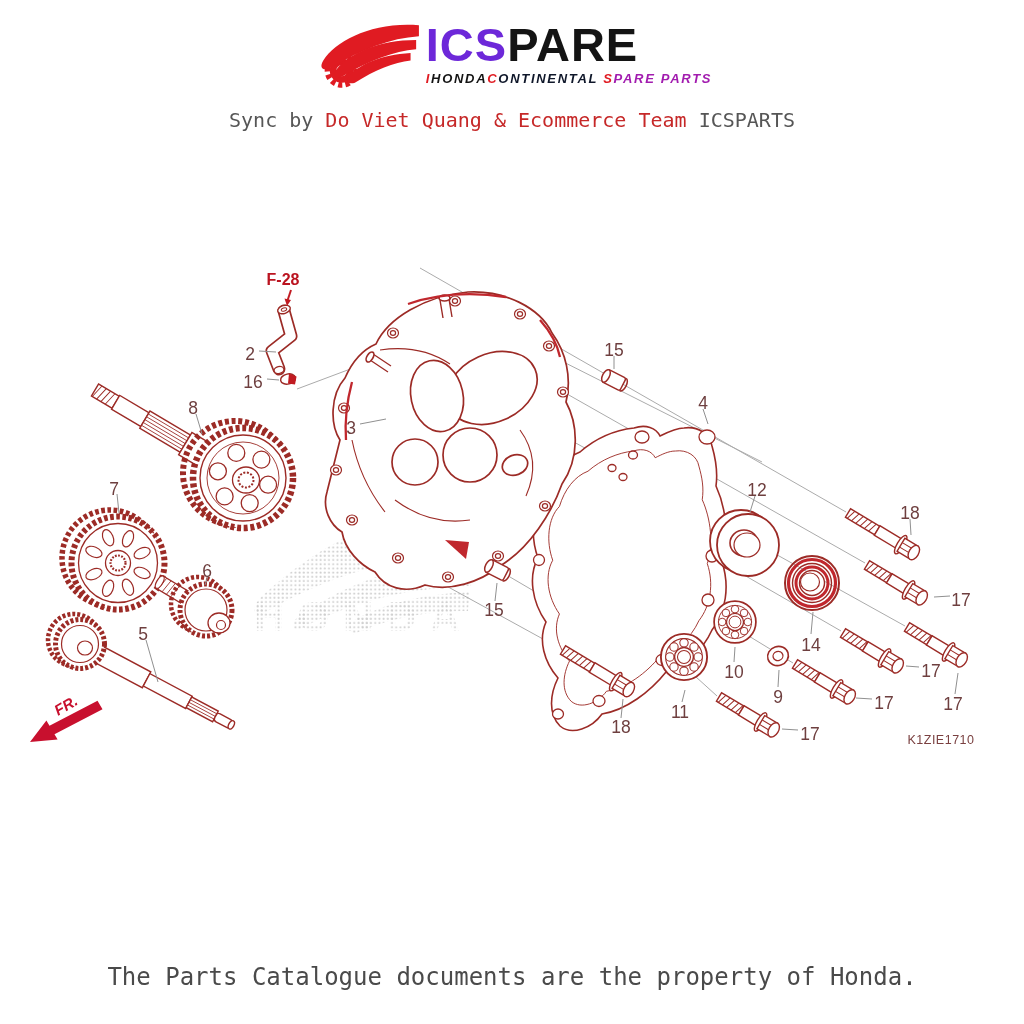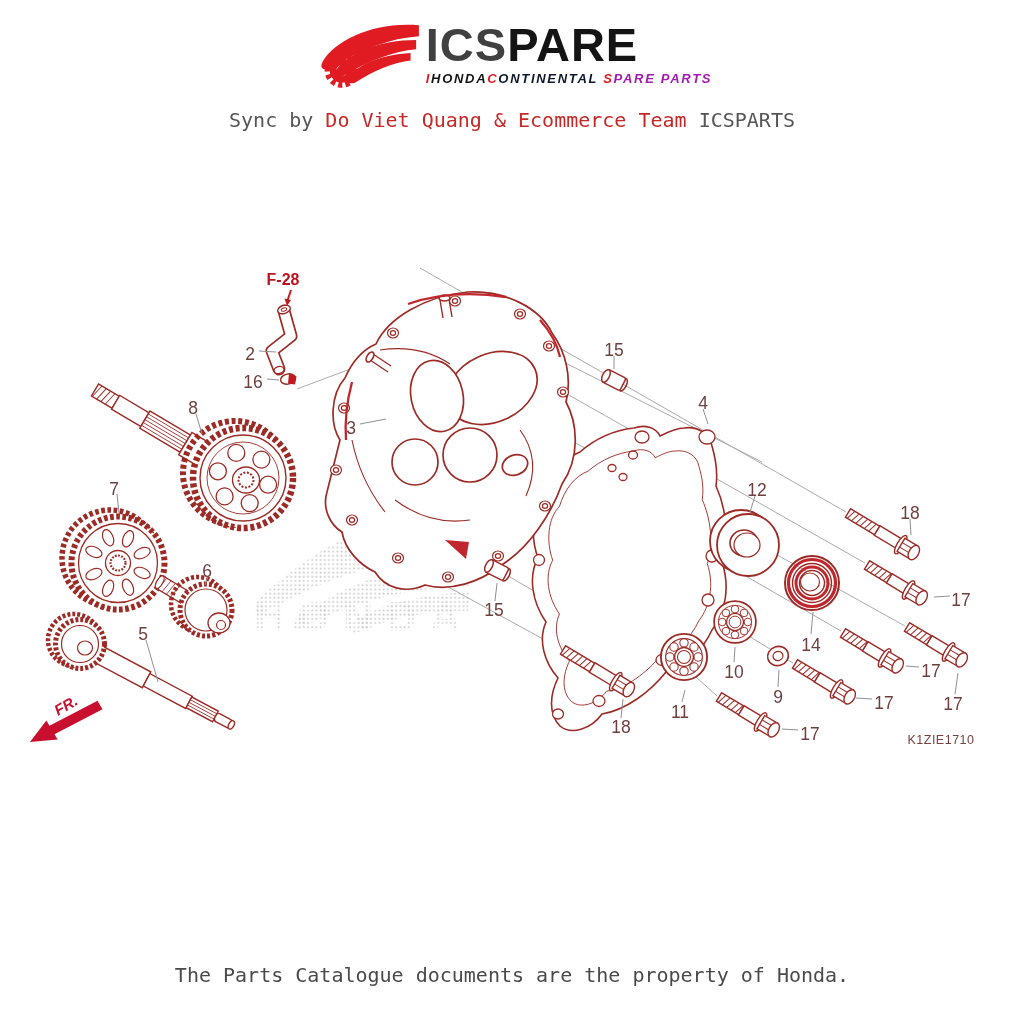--- a/index.html
+++ b/index.html
@@ -3,31 +3,31 @@
 <meta charset="utf-8">
 <style>
   html,body{margin:0;padding:0;background:#fff;}
   #page{position:relative;width:1024px;height:1024px;background:#fff;overflow:hidden;
         font-family:"Liberation Sans",sans-serif;}
   
   #header{position:absolute;top:14px;left:0;width:1024px;text-align:center;}
   #logo{display:inline-flex;align-items:center;gap:6px;}
   #logo-text-block{text-align:left;}
   #brand-line{font-weight:bold;font-size:47px;line-height:47px;letter-spacing:1px;}
-  #brand-red{color:#404040;}
+  #brand-red{color:#6d28d9;}
   #brand-black{color:#141414;}
   #tagline{font-size:13px;font-weight:bold;font-style:italic;letter-spacing:1.7px;
            color:#141414;margin-top:3px;white-space:nowrap;}
   #tagline .red{color:#e01b22;}
   #sync-line{position:absolute;top:108px;left:0;width:1024px;text-align:center;
              font-family:"DejaVu Sans Mono",monospace;font-size:20px;color:#565656;}
   #sync-line .red{color:#c62828;}
   
   #footer{position:absolute;top:963px;left:0;width:1024px;text-align:center;
-          font-family:"DejaVu Sans Mono",monospace;font-size:20px;color:#4a4a4a;}
+          font-family:"DejaVu Sans Mono",monospace;font-size:24px;color:#4a4a4a;}
   
   #diagram{position:absolute;left:0;top:0;width:1024px;height:1024px;}
   .callout{font-family:"Liberation Sans",sans-serif;font-size:17.5px;fill:#6e3f3f;}
   .code{font-family:"Liberation Sans",sans-serif;font-size:12.5px;fill:#7a4040;letter-spacing:.5px;}
   .figref{font-family:"Liberation Sans",sans-serif;font-size:16px;font-weight:bold;fill:#bb1420;}
   .frtext{font-family:"Liberation Sans",sans-serif;font-size:15px;font-weight:bold;font-style:italic;fill:#c8102e;}
   .wm-text{font-family:"Liberation Sans",sans-serif;font-size:42px;font-weight:bold;letter-spacing:13px;}
 </style>
 </head>
 <body>

